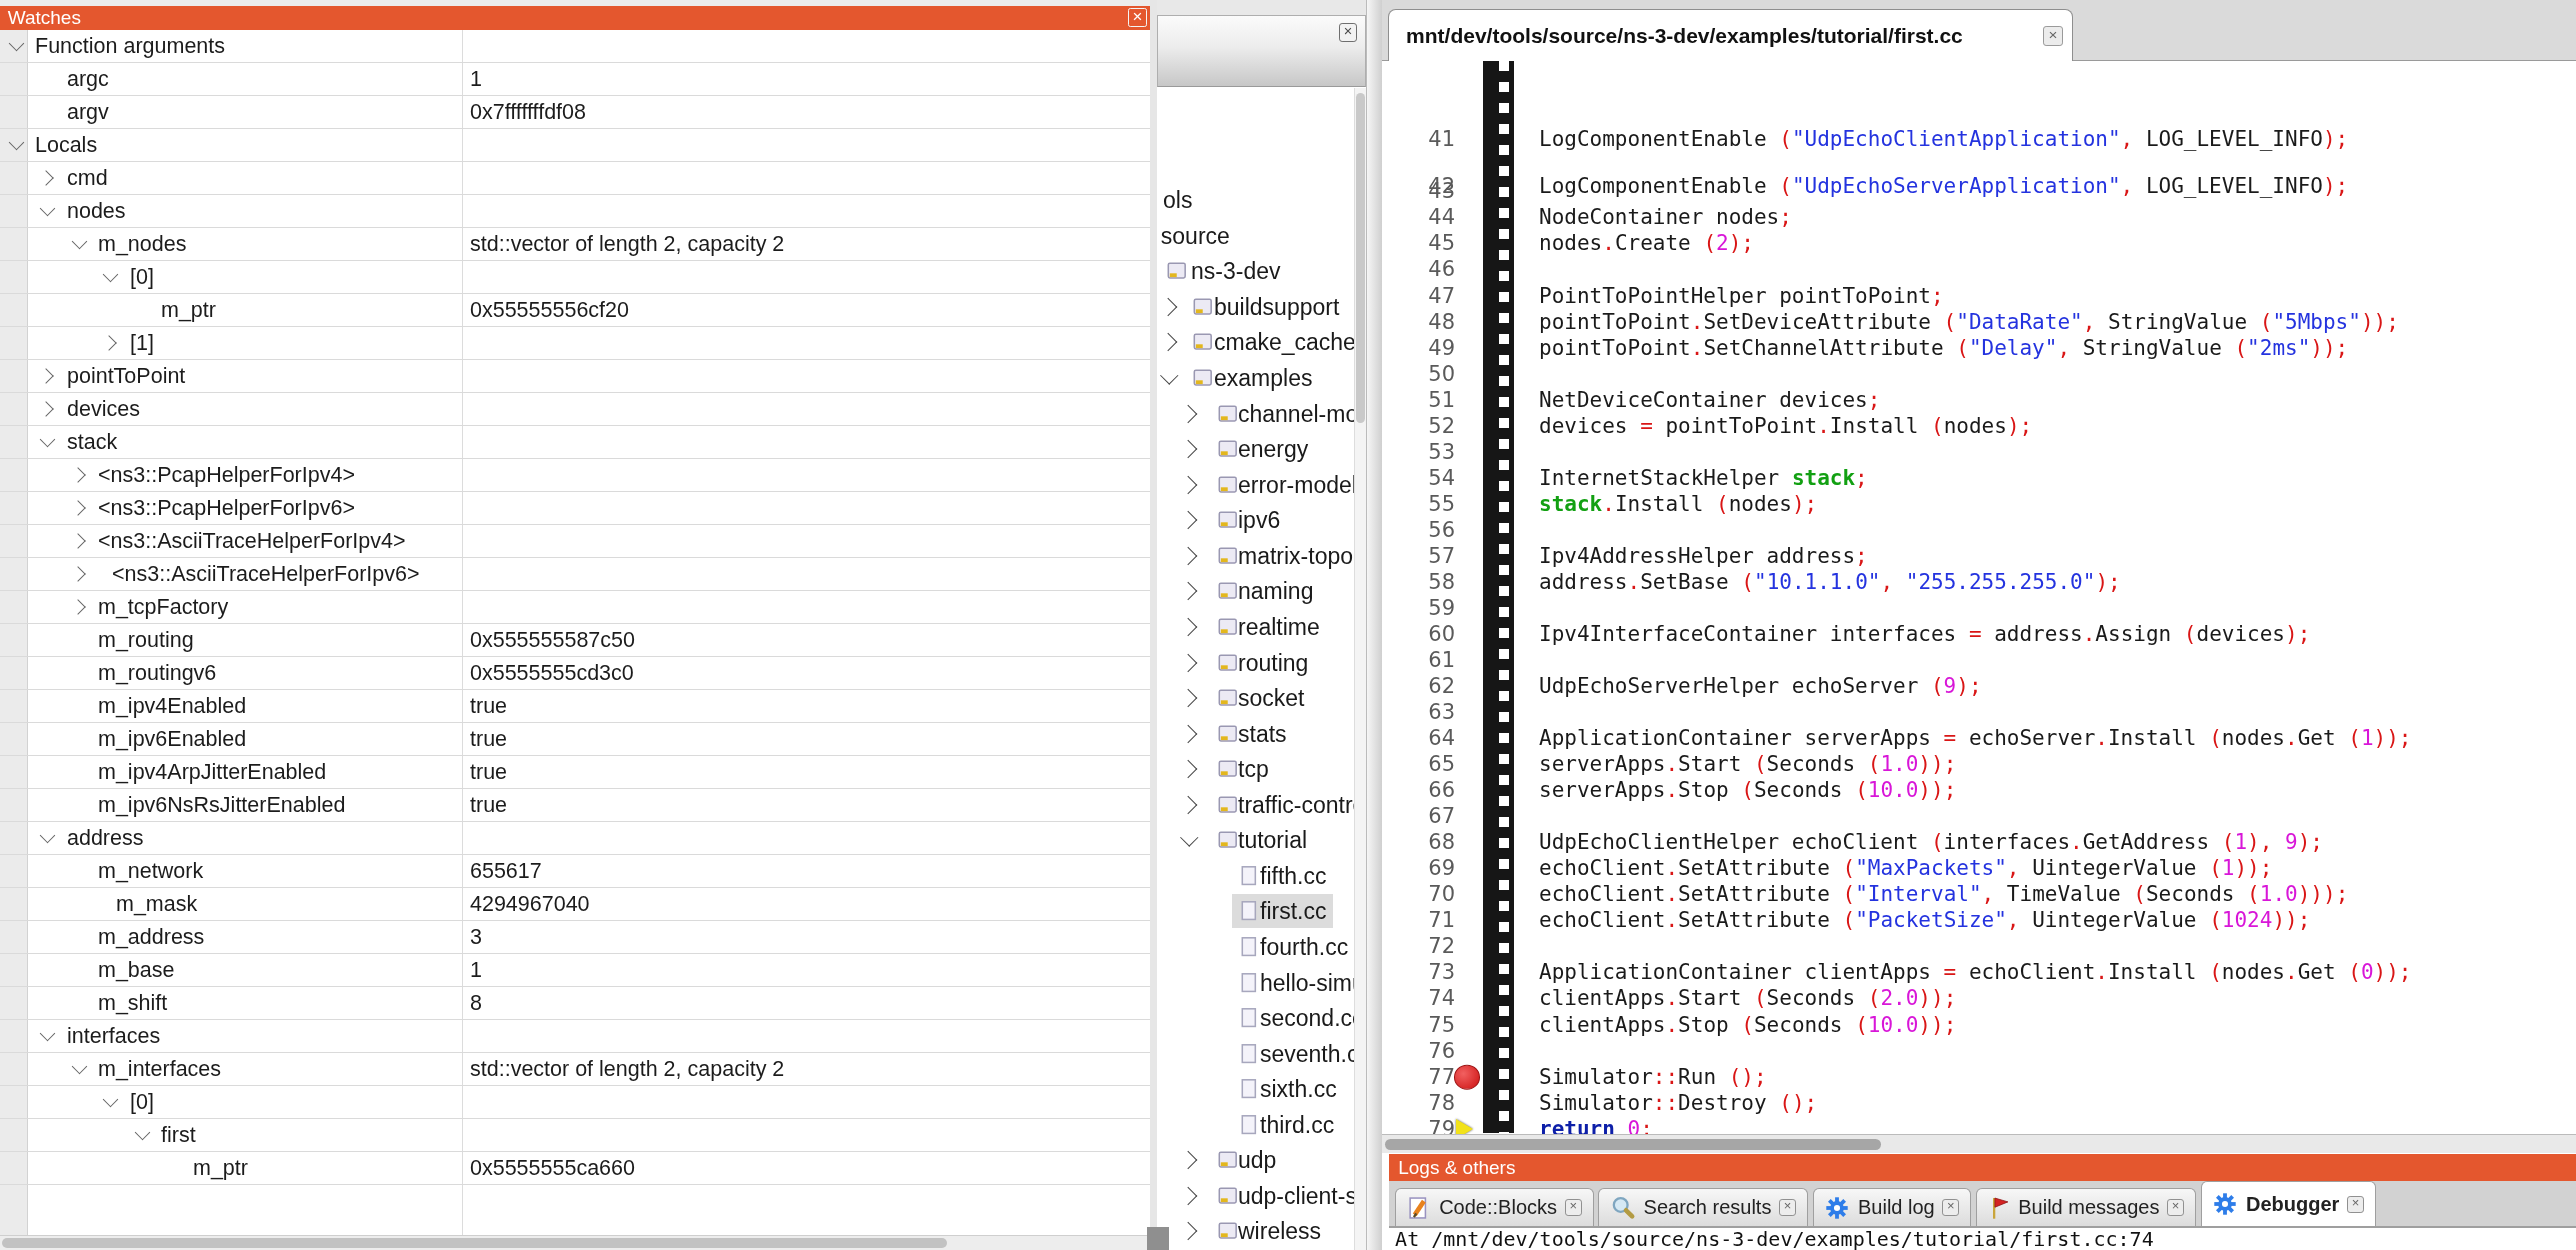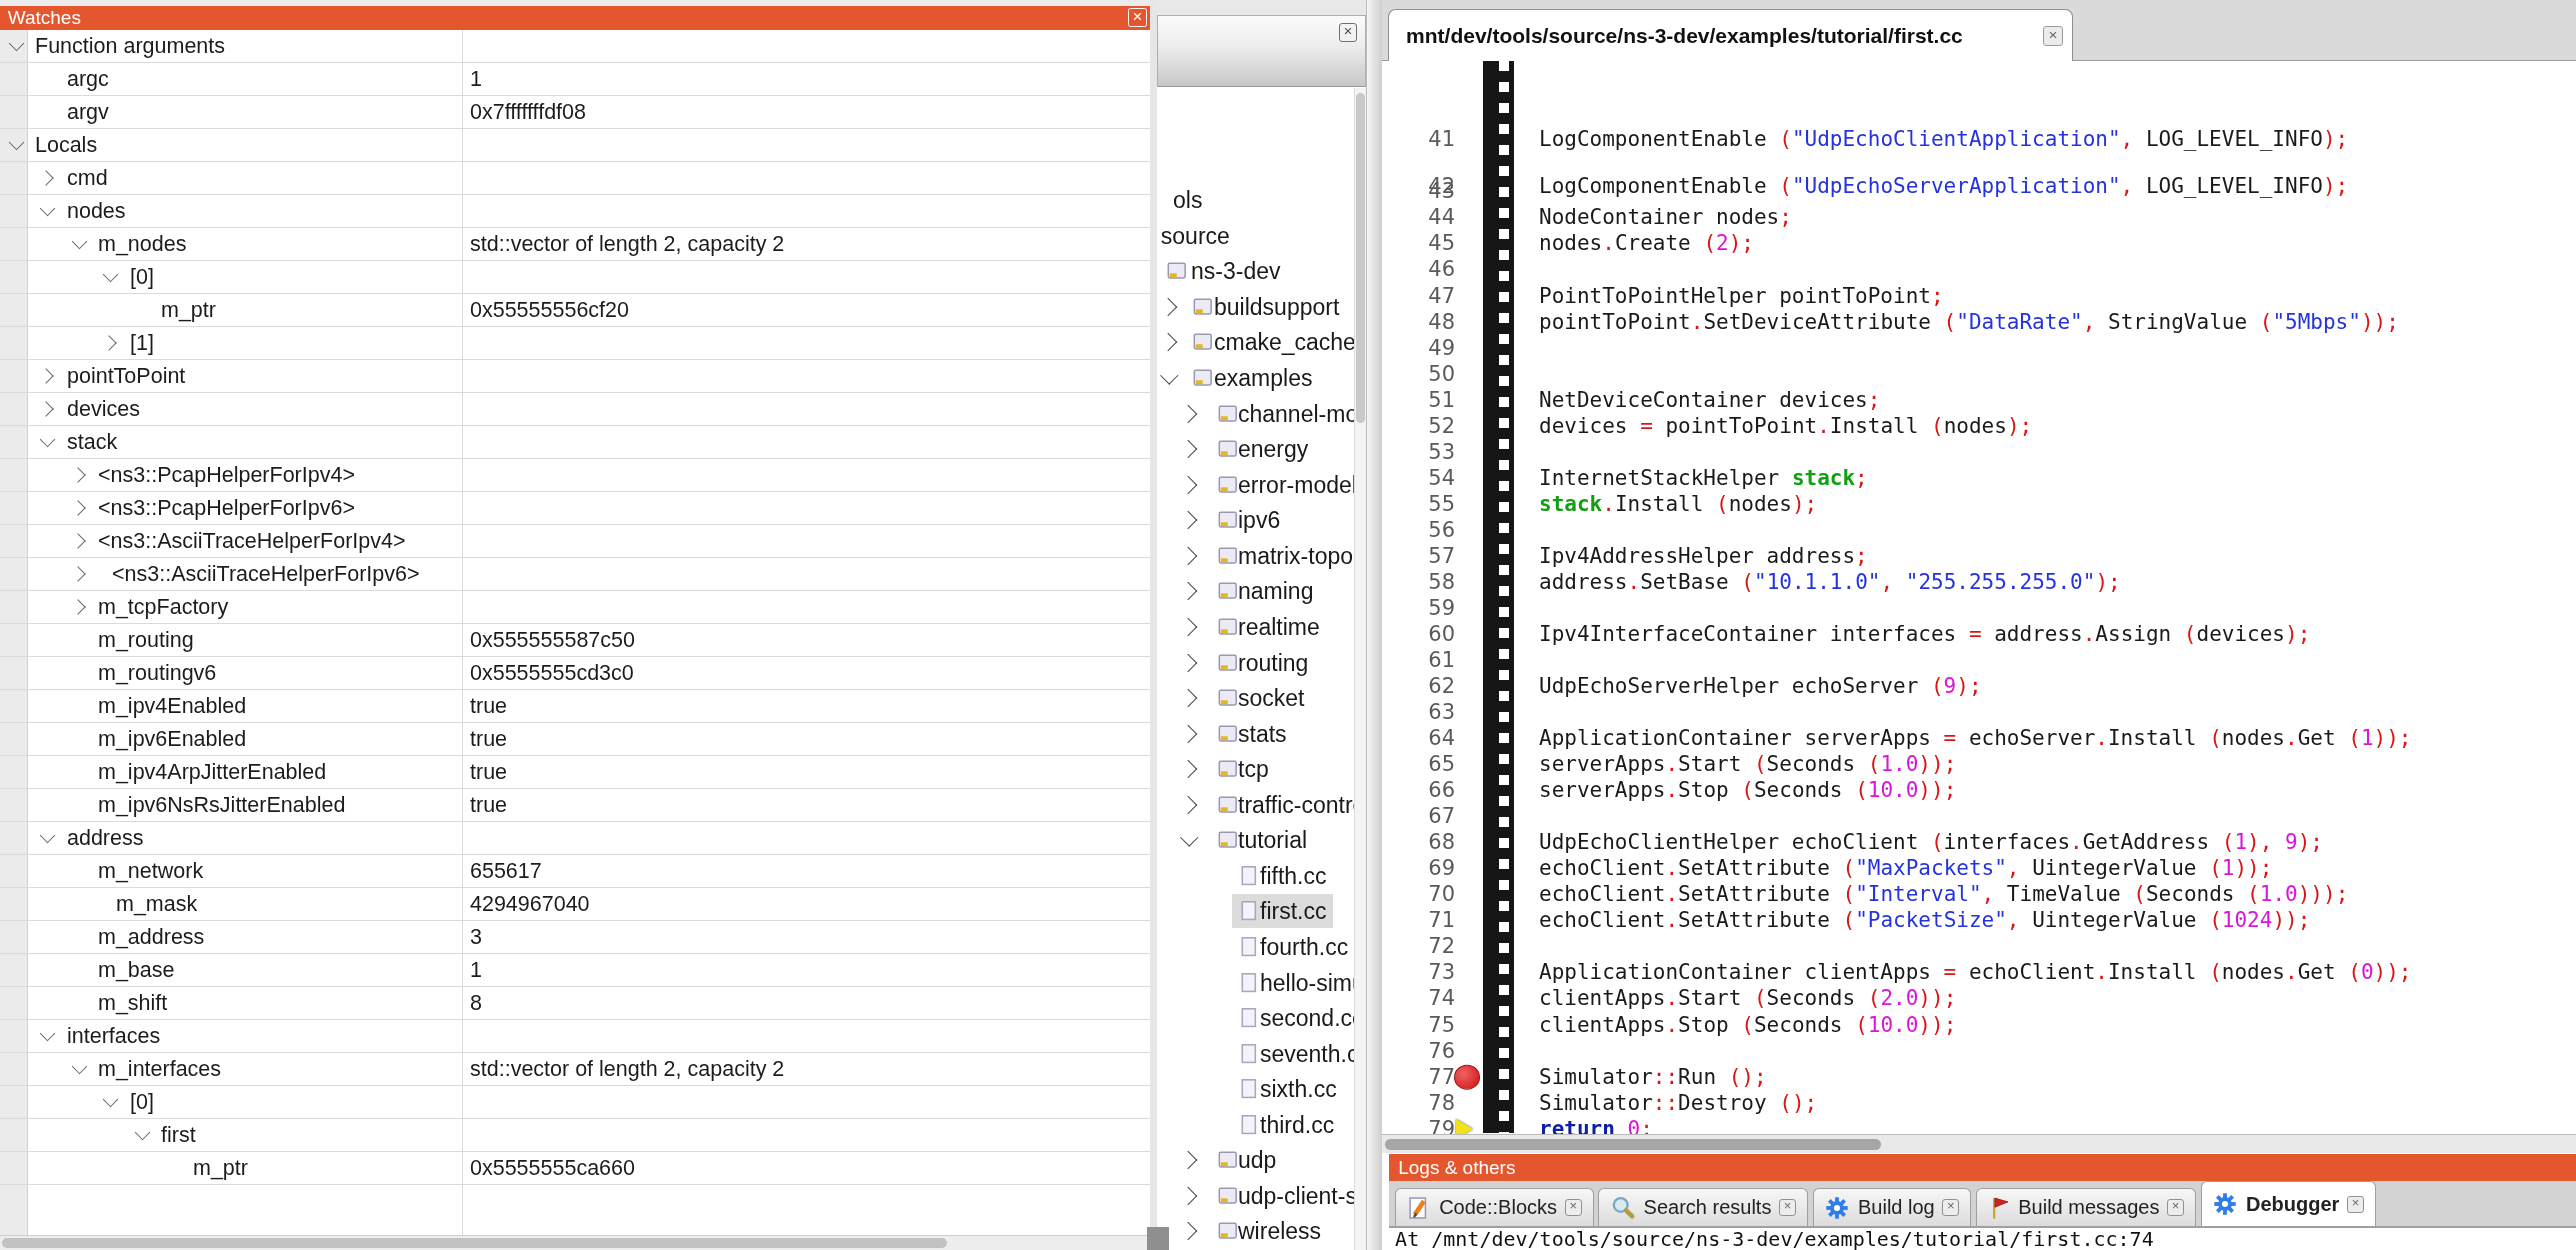--- a/index.html
+++ b/index.html
@@ -258,21 +258,21 @@
 <div class="panel-gap"></div>
 <div class="gap-handle"></div>
 
 <div class="tree-panel">
   <div class="tree-topstrip"></div>
   <div class="tree-header">
     <span class="tree-close"></span>
   </div>
   <div class="tree-body" id="tree-body">
       <div class="tree-item" style="top: 95px;">
-        <span class="tlbl" style="left: 16px;">ols</span>
+        <span class="tlbl" style="left: 6px;">ols</span>
       </div>
       <div class="tree-item" style="top: 131px;">
         <span class="tlbl" style="left: 3.8px;">source</span>
       </div>
       <div class="tree-item" style="top: 166px;">
         <span class="ticon" style="left: 9.2px;"><svg width="23" height="21.5" viewBox="0 0 30 28">
             <rect x="3" y="4" width="22" height="19" rx="2" fill="#eceaf4" stroke="#9a98b2" stroke-width="2"></rect>
             <rect x="5" y="17" width="9" height="5" fill="#e3b71e"></rect>
           </svg></span>
         <span class="tlbl" style="left: 34px;">ns-3-dev</span>
@@ -525,20 +525,21 @@
         <div class="code-line" style="top: 222px;">
           <span class="ln">47</span>
           <span class="ctext"><span class="tk-d">PointToPointHelper pointToPoint</span><span class="tk-p">;</span></span>
         </div>
         <div class="code-line" style="top: 248px;">
           <span class="ln">48</span>
           <span class="ctext"><span class="tk-d">pointToPoint</span><span class="tk-p">.</span><span class="tk-d">SetDeviceAttribute </span><span class="tk-p">(</span><span class="tk-s">"DataRate"</span><span class="tk-p">,</span><span class="tk-d"> StringValue </span><span class="tk-p">(</span><span class="tk-s">"5Mbps"</span><span class="tk-p">));</span></span>
         </div>
         <div class="code-line" style="top: 274px;">
           <span class="ln">49</span>
+          <span class="ctext"><span class="tk-d">pointToPoint</span><span class="tk-p">.</span><span class="tk-d">SetChannelAttribute </span><span class="tk-p">(</span><span class="tk-s">"Delay"</span><span class="tk-p">,</span><span class="tk-d"> StringValue </span><span class="tk-p">(</span><span class="tk-s">"2ms"</span><span class="tk-p">));</span></span>
         </div>
         <div class="code-line" style="top: 300px;">
           <span class="ln">50</span>
           <span class="ctext"></span>
         </div>
         <div class="code-line" style="top: 326px;">
           <span class="ln">51</span>
           <span class="ctext"><span class="tk-d">NetDeviceContainer devices</span><span class="tk-p">;</span></span>
         </div>
         <div class="code-line" style="top: 352px;">

